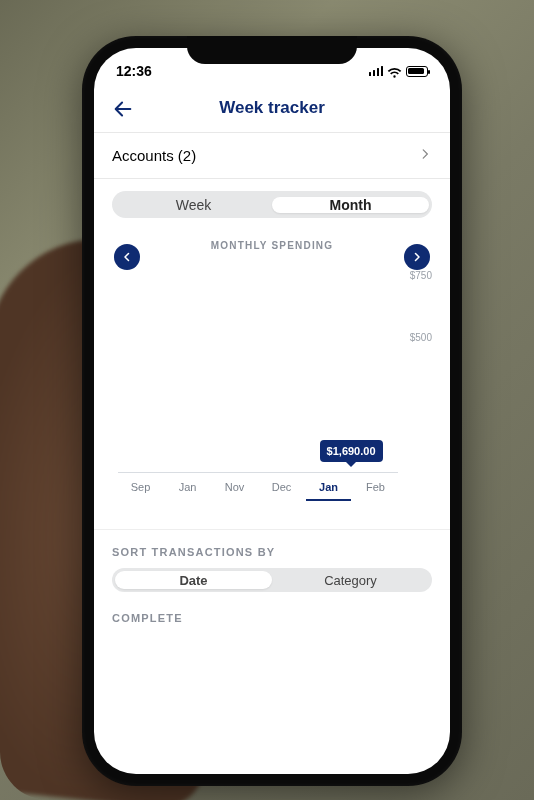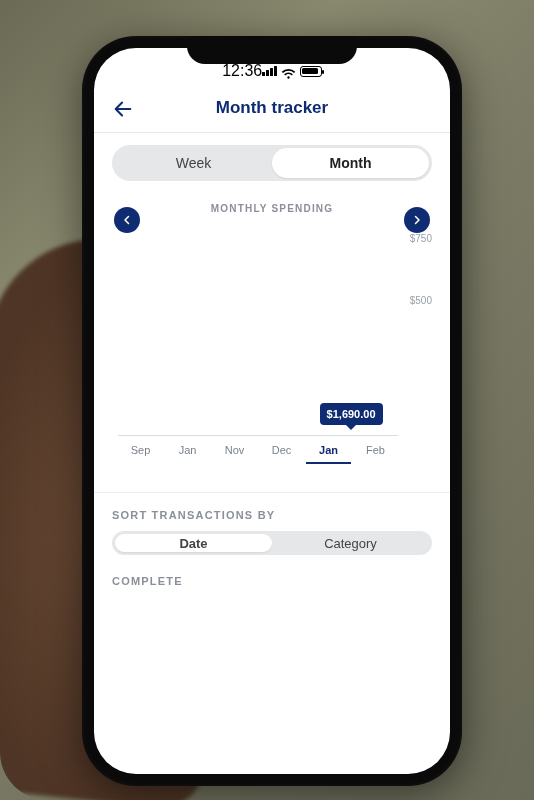--- a/index.html
+++ b/index.html
@@ -38,24 +38,24 @@
     position: relative;
   }
   .notch {
     position: absolute; top: 0; left: 50%; transform: translateX(-50%);
     width: 170px; height: 28px;
     background: #0a0a0a;
     border-radius: 0 0 18px 18px;
     z-index: 50;
   }
   .status-bar {
-    display: flex; justify-content: center; align-items: center;
+    display: flex; justify-content: space-between; align-items: center;
     padding: 10px 22px 0;
     height: 36px;
-    font-size: 16px; font-weight: 400;
+    font-size: 14px; font-weight: 700;
   }
   .status-right { display: flex; gap: 4px; align-items: center; }
   .sig-bars { display: flex; align-items: flex-end; gap: 1.5px; }
   .sig-bars span { width: 2.5px; background:#000; border-radius: .5px; }
   .sig-bars span:nth-child(1){height:4px} .sig-bars span:nth-child(2){height:6px}
   .sig-bars span:nth-child(3){height:8px} .sig-bars span:nth-child(4){height:10px}
   .wifi-icon { width:15px; height:11px; position:relative; }
   .batt { width: 22px; height: 11px; border: 1.2px solid #000; border-radius: 3px; position: relative; }
   .batt::after{content:"";position:absolute;right:-3px;top:3px;width:2px;height:4px;background:#000;border-radius:1px;}
   .batt i{position:absolute;inset:1.2px;right:3px;background:#000;border-radius:1.5px;}
@@ -74,21 +74,22 @@
   .row-link {
     display: flex; justify-content: space-between; align-items: center;
     padding: 14px 18px; border-bottom: 1px solid #e8e8e8;
     font-size: 15px;
   }
   .chev { color:#888; }
 
   .seg-wrap { padding: 12px 18px; }
   .segmented {
     display: flex; background: #e6e7e8; border-radius: 20px; padding: 3px;
-    height: 36px;
+    height: 27px;
+    align-items: center;
   }
   .segmented div {
     flex: 1; display:flex; align-items:center; justify-content:center;
     font-size: 14px; border-radius: 17px; color:#444;
   }
   .segmented .active { background:#fff; font-weight:600; color:#222; box-shadow:0 1px 2px rgba(0,0,0,.08); }
 
   .chart-sec { padding: 4px 18px 0; }
   .chart-head { position: relative; text-align:center; padding: 6px 0 8px; }
   .chart-over { font-size: 10px; letter-spacing: 1.2px; color: #8a8f99; font-weight: 600; }
@@ -154,23 +155,31 @@
           </span>
       </div>
     </div>
 
     <div class="header">
       <span class="back-arrow">
         <svg viewBox="0 0 24 24" width="22" height="22">
             <path fill="none" stroke="#0f2b72" stroke-width="2.2" stroke-linecap="round" stroke-linejoin="round" d="M20 12H5M11 5l-7 7 7 7"></path>
           </svg>
       </span>
-      <div class="header-title">Month tracker</div>
-    </div>
-
+      <div class="header-title">Week tracker</div>
+    </div>
+
+    <div class="row-link">
+      <span>Accounts (2)</span>
+      <span class="chev">
+        <svg viewBox="0 0 24 24" width="14" height="14">
+            <path fill="none" stroke="#888" stroke-width="2.2" stroke-linecap="round" stroke-linejoin="round" d="M9 5l7 7-7 7"></path>
+          </svg>
+      </span>
+    </div>
 
     <div class="seg-wrap">
       <div class="segmented">
         <div>Week</div>
         <div class="active">Month</div>
       </div>
     </div>
 
     <div class="chart-sec">
       <div class="chart-head">

